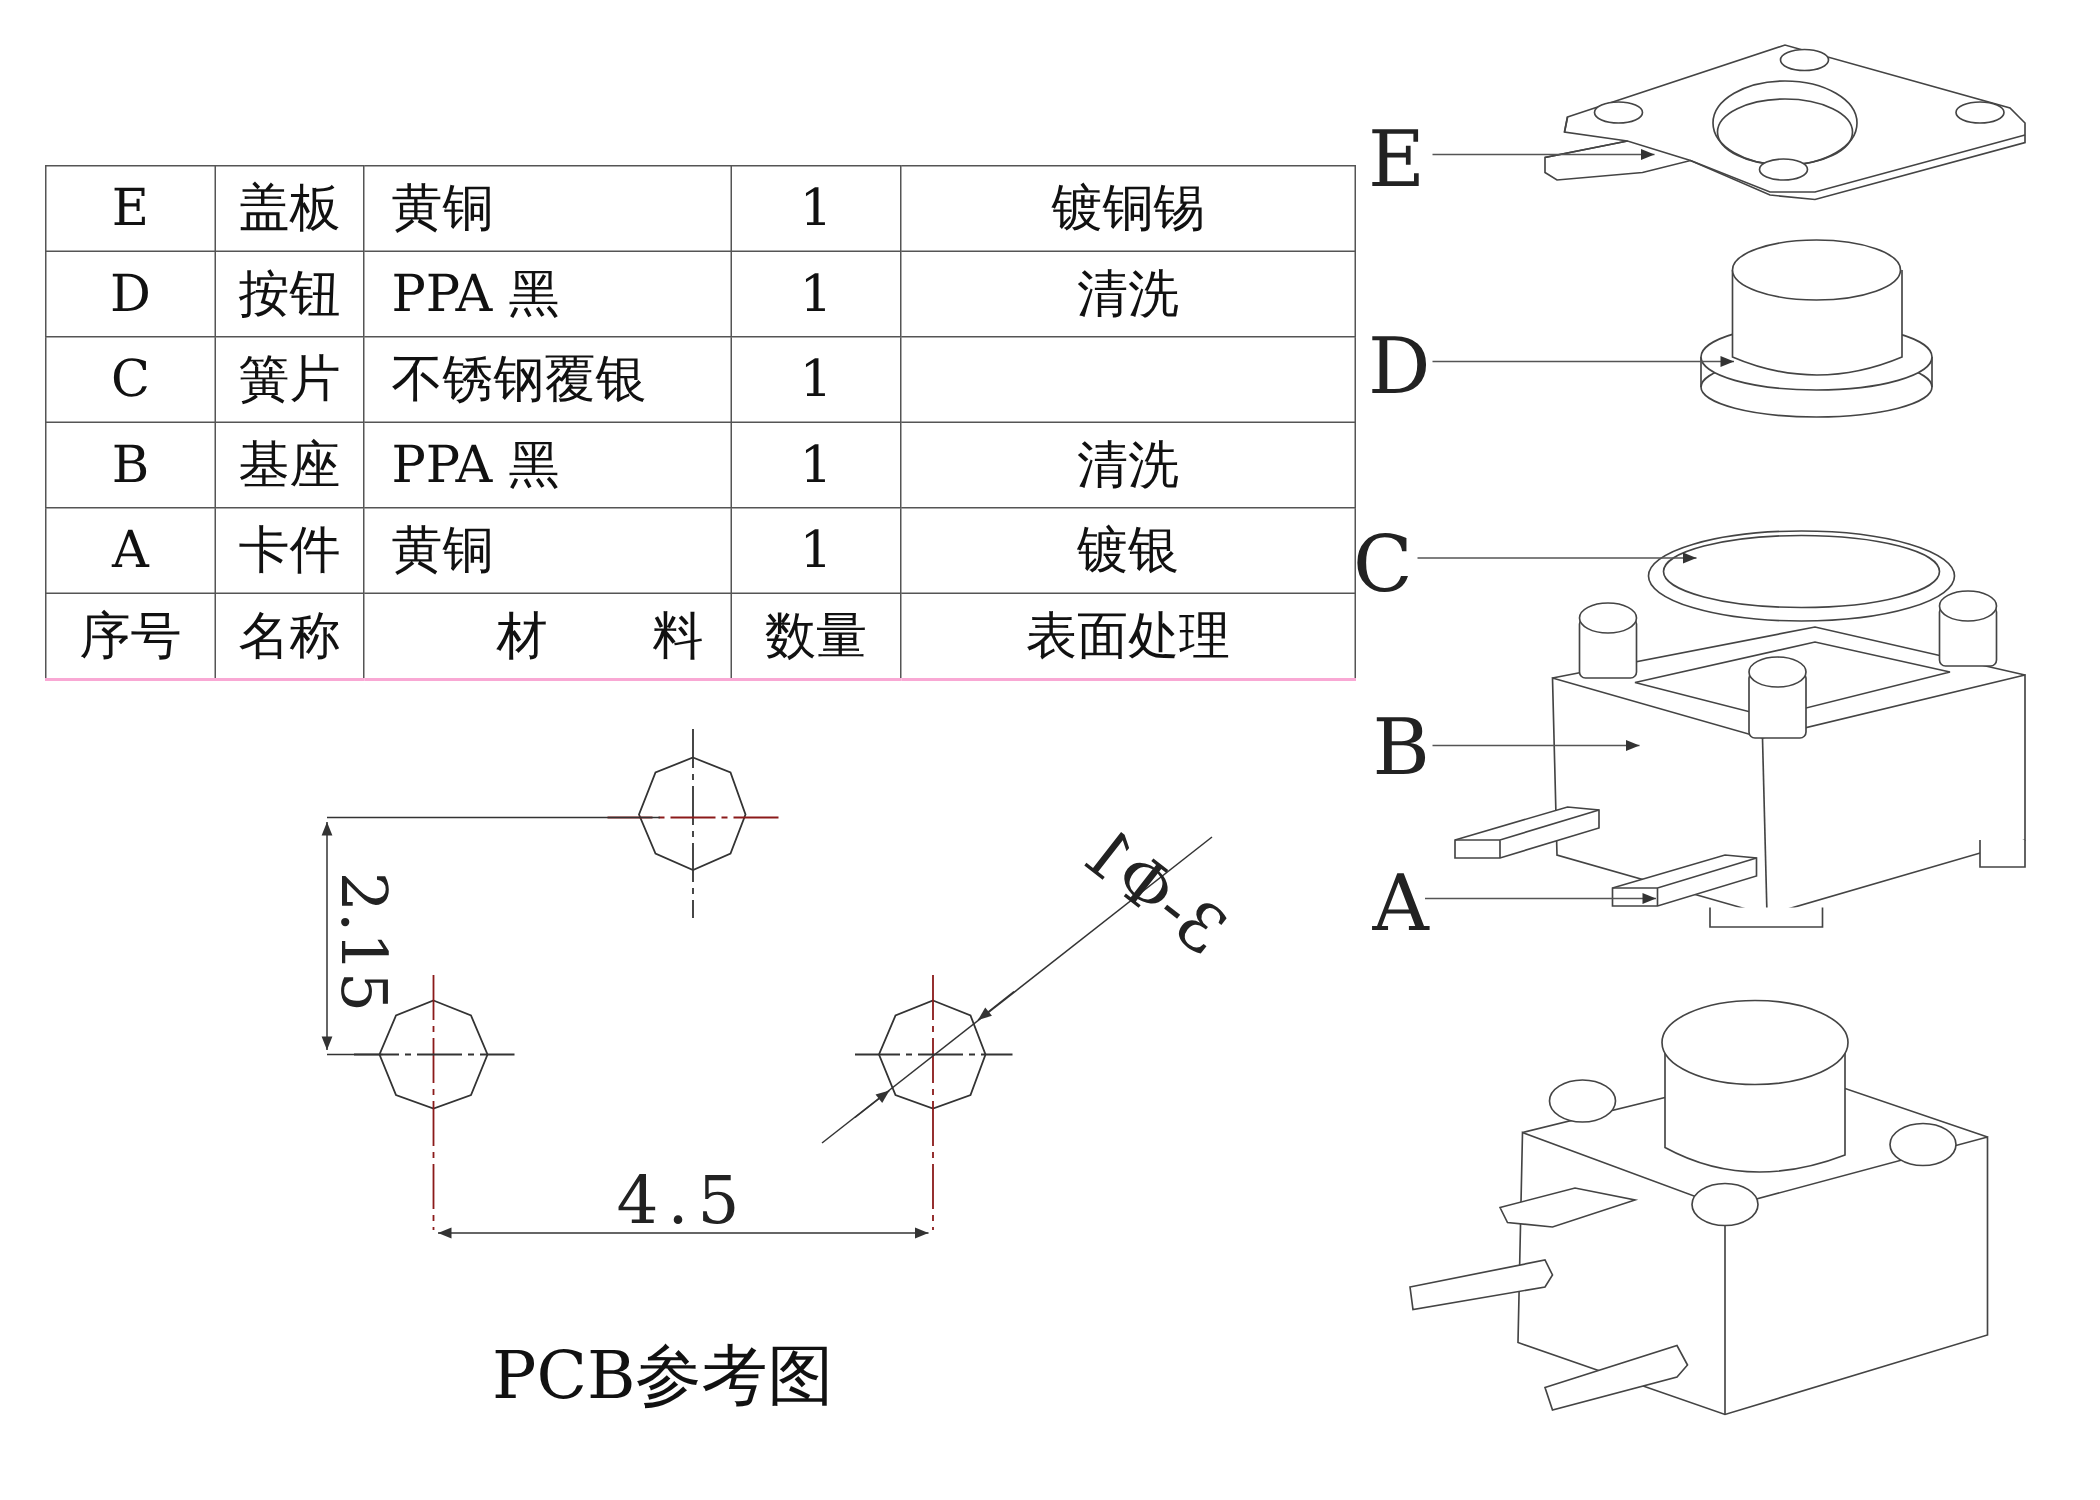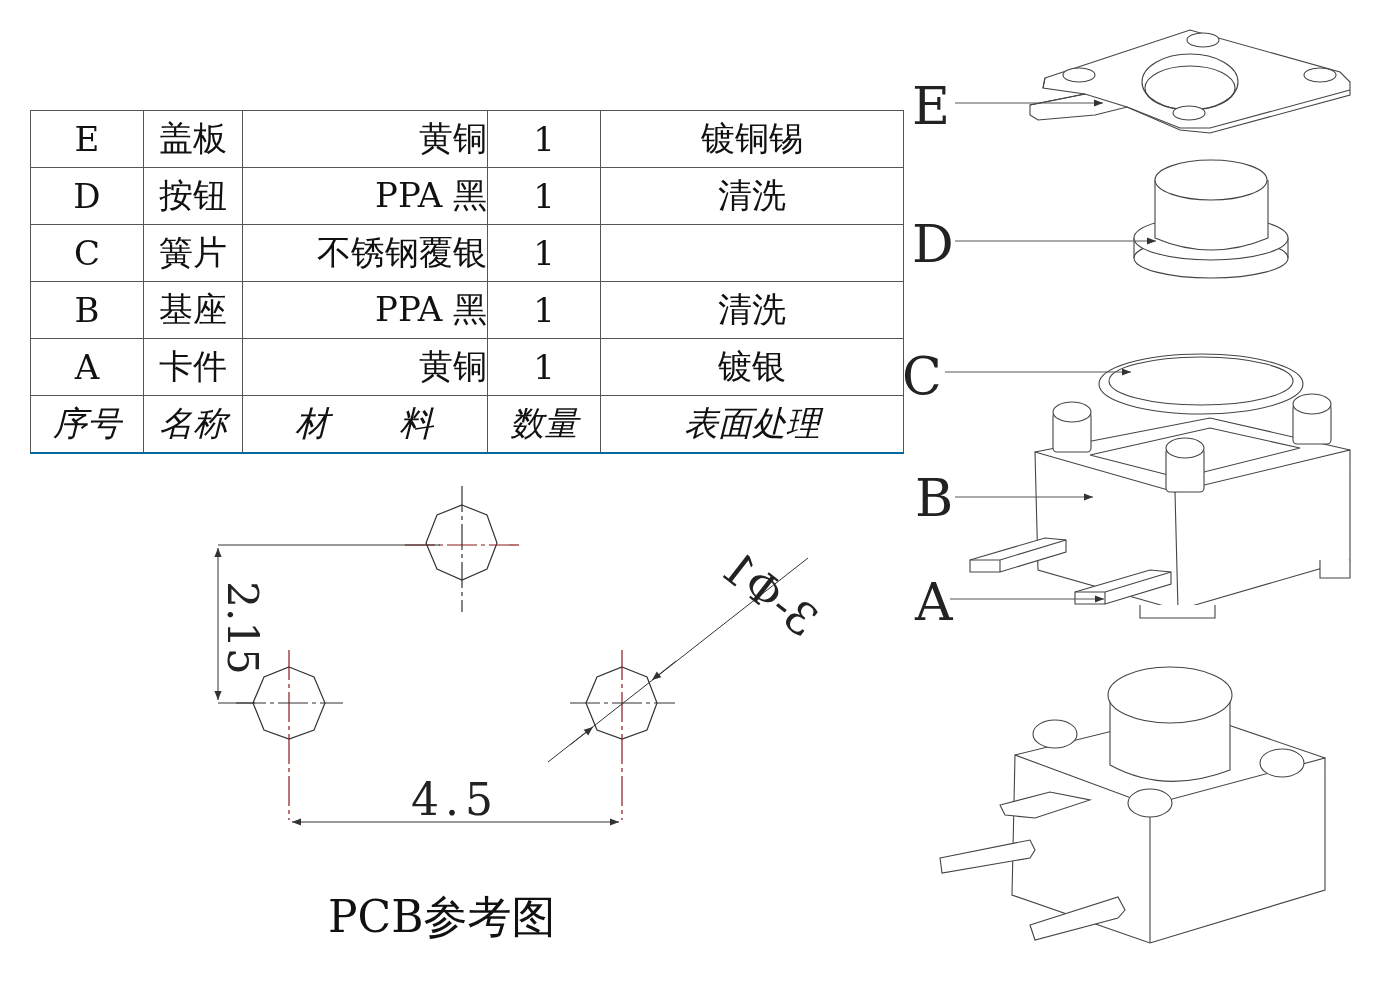--- a/index.html
+++ b/index.html
@@ -1,27 +1,27 @@
 <!DOCTYPE html>
 <html><head>
 <meta charset="utf-8">
 <style>
   html, body { margin: 0; padding: 0; background: #ffffff; }
   body { width: 1400px; height: 1000px; position: relative; overflow: hidden;
          font-family: "DejaVu Serif", "Liberation Serif", serif; color: #111; }
   .bom { position: absolute; left: 30px; top: 110px; border-collapse: collapse; }
   .bom td { border: 1px solid #555; height: 56px; font-size: 34px; padding: 0;
             text-align: center; vertical-align: middle; color: #111; }
-  .bom tr.last td { border-bottom: 2px solid #0369a1; font-style: italic; }
+  .bom tr.last td { border-bottom: 2px solid #f9a8d4; }
   .bom td.c0 { width: 112px; }
   .bom td.c1 { width: 98px; }
-  .bom td.c2 { width: 226px; text-align: right; padding-left: 18px; }
+  .bom td.c2 { width: 226px; text-align: left; padding-left: 18px; }
   .bom td.c3 { width: 112px; }
   .bom td.c4 { width: 302px; }
-  .bom tr.hdr td.c2 { text-align: center; padding-left: 16px; letter-spacing: 18px; margin-left: 40px; }
+  .bom tr.hdr td.c2 { text-align: right; padding-left: 16px; letter-spacing: 18px; margin-left: 40px; }
   svg { position: absolute; left: 0; top: 0; }
   .lbl { font-family: "DejaVu Serif", "Liberation Serif", serif; fill: #222; }
   .pcb-title { position: absolute; left: 328px; top: 888px; font-size: 44px;
                font-family: "DejaVu Serif", "Liberation Serif", serif; color: #111; }
 </style>
 </head>
 <body>
 
 <table class="bom">
   <tbody>

